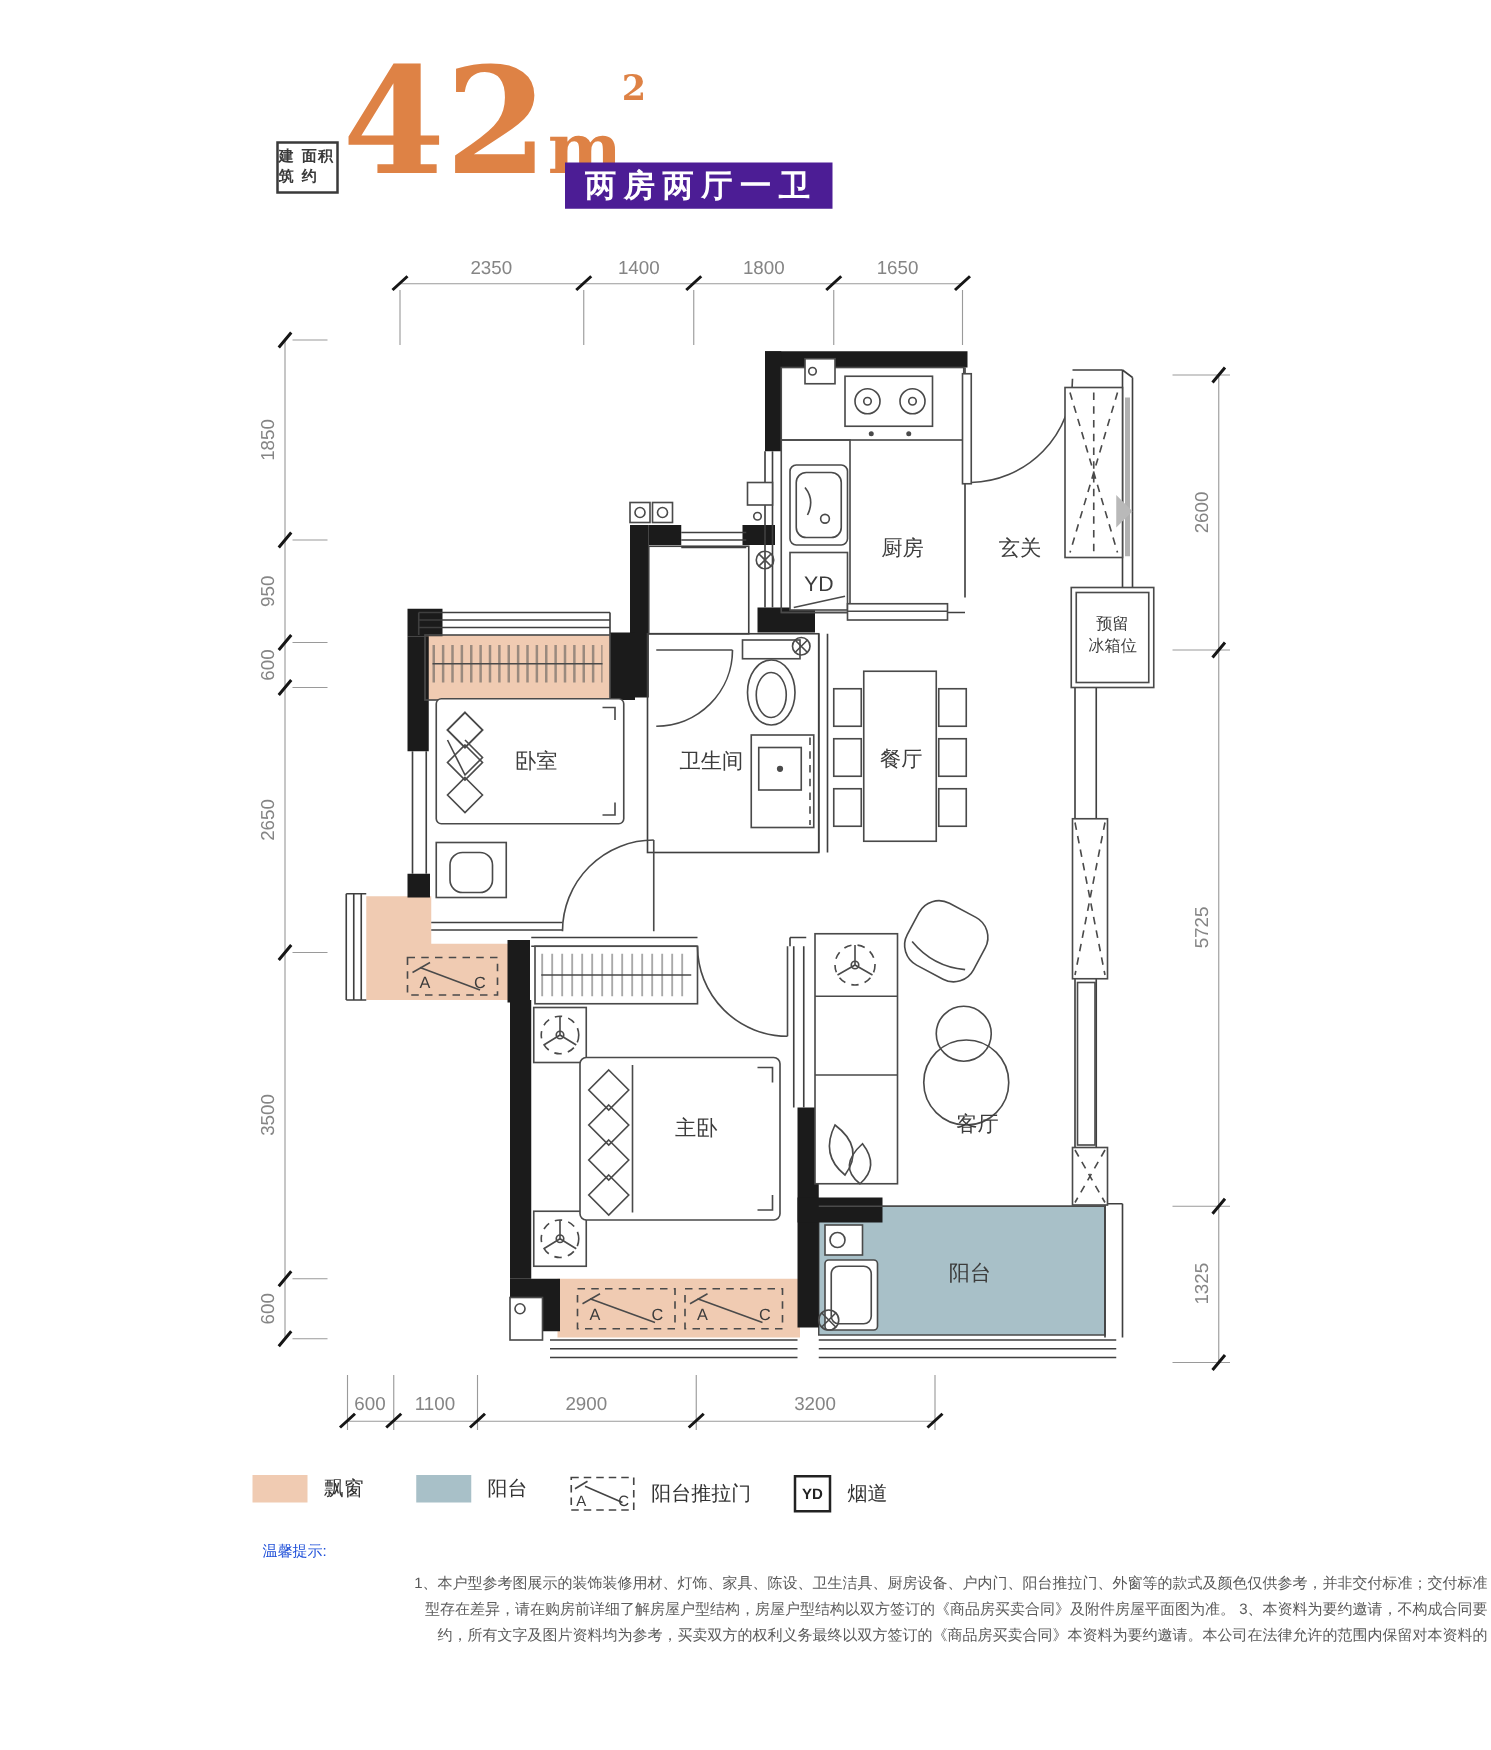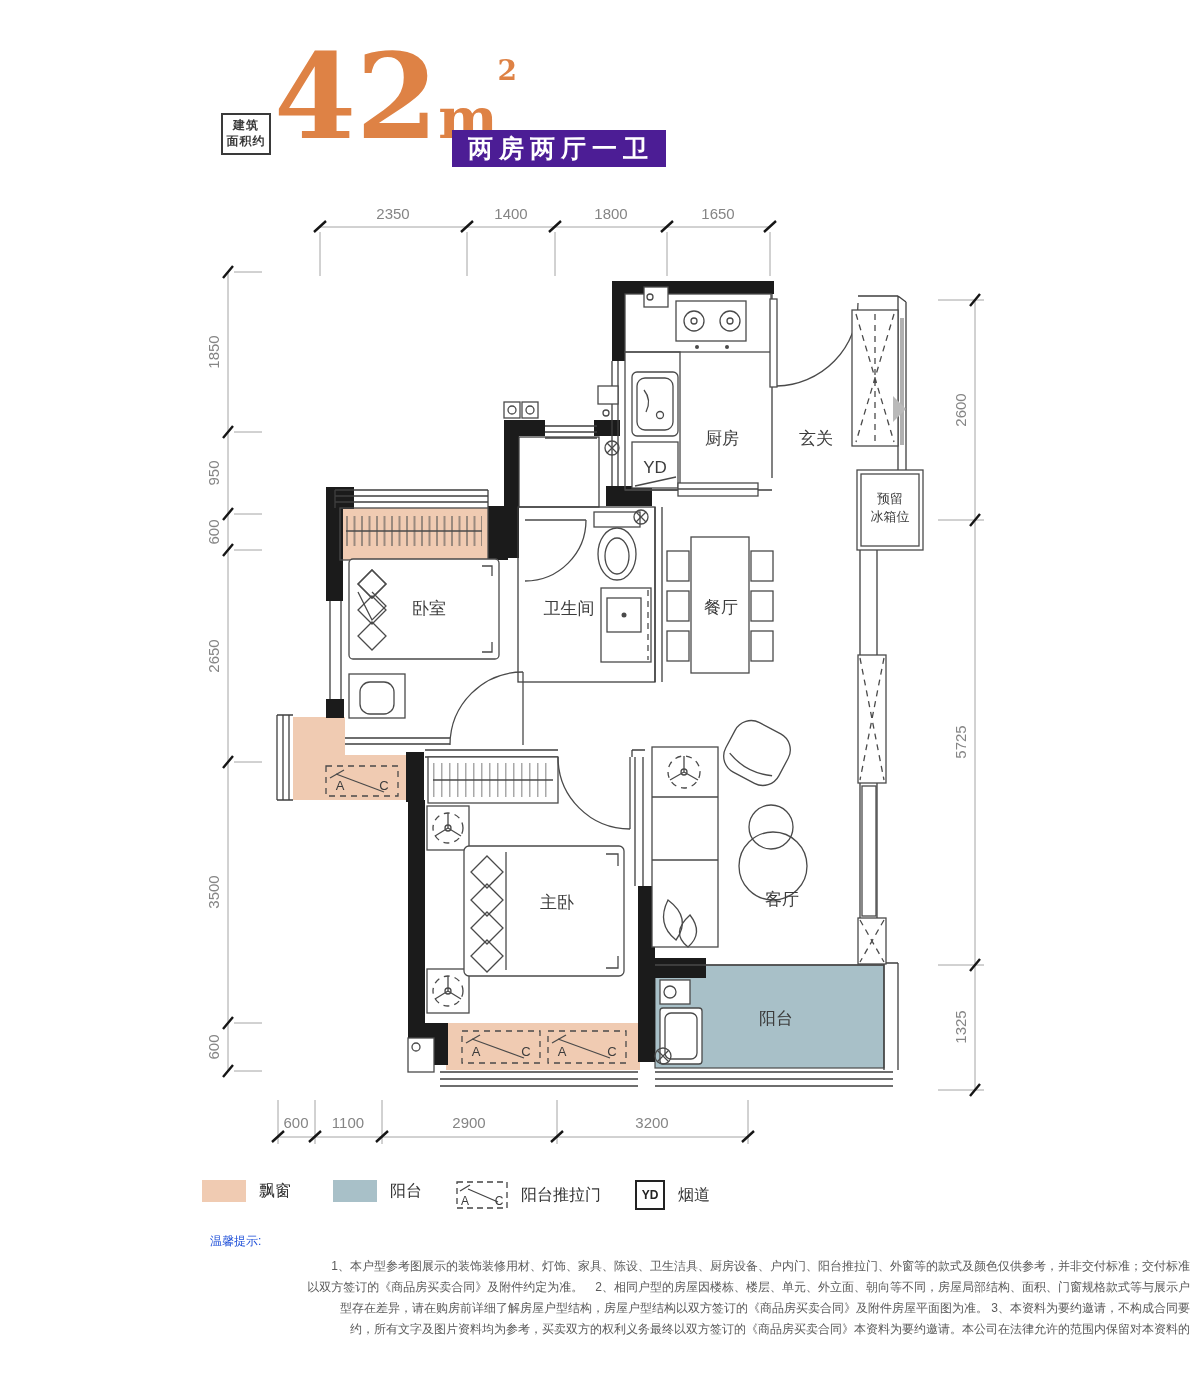--- a/index.html
+++ b/index.html
@@ -2,21 +2,21 @@
 <html><head>
 <meta charset="utf-8">
 <style>
   html,body{margin:0;padding:0;background:#fff;}
   .page{position:relative;width:1193px;height:1400px;background:#fff;overflow:hidden;
         font-family:"Liberation Sans","DejaVu Sans",sans-serif;}
 
   
   .area-box{position:absolute;left:221px;top:113px;width:46px;height:38px;
     border:2px solid #3a3a3a;color:#3a3a3a;font-size:12px;font-weight:bold;
-    display:flex;flex-direction:column;align-items:center;justify-content:center;
+    display:flex;flex-direction:row;align-items:center;justify-content:center;
     line-height:1.3;letter-spacing:1px;}
   .big-num{position:absolute;left:274px;top:38px;line-height:1;white-space:nowrap;
     font-family:"DejaVu Serif",serif;color:#DE8245;font-size:118px;font-weight:bold;}
   .big-num .unit{font-size:56px;}
   .big-num .unit sup{font-size:28px;vertical-align:58px;}
   .tag{position:absolute;left:452px;top:130px;height:37px;background:#4c1d95;color:#fff;
     font-size:25px;font-weight:bold;letter-spacing:6px;padding:0 12px 0 16px;
     display:flex;align-items:center;}
 
   
@@ -377,18 +377,17 @@
     <span>阳台推拉门</span>
   </div>
   <div class="lg" style="left:635px">
     <span class="ydbox">YD</span>
     <span>烟道</span>
   </div>
 
   <div class="notice">
     <div class="nt">温馨提示:</div>
     <div class="nl">1、本户型参考图展示的装饰装修用材、灯饰、家具、陈设、卫生洁具、厨房设备、户内门、阳台推拉门、外窗等的款式及颜色仅供参考，并非交付标准；交付标准</div>
-    <div class="nl">以双方签订的《商品房买卖合同》及附件约定为准。　2、相同户型的房屋因楼栋、楼层、单元、外立面、朝向等不同，房屋局部结构、面积、门窗规格款式等与展示户</div>
     <div class="nl">型存在差异，请在购房前详细了解房屋户型结构，房屋户型结构以双方签订的《商品房买卖合同》及附件房屋平面图为准。 3、本资料为要约邀请，不构成合同要</div>
     <div class="nl">约，所有文字及图片资料均为参考，买卖双方的权利义务最终以双方签订的《商品房买卖合同》本资料为要约邀请。本公司在法律允许的范围内保留对本资料的</div>
   </div>
 
 </div>
 
 </body></html>

